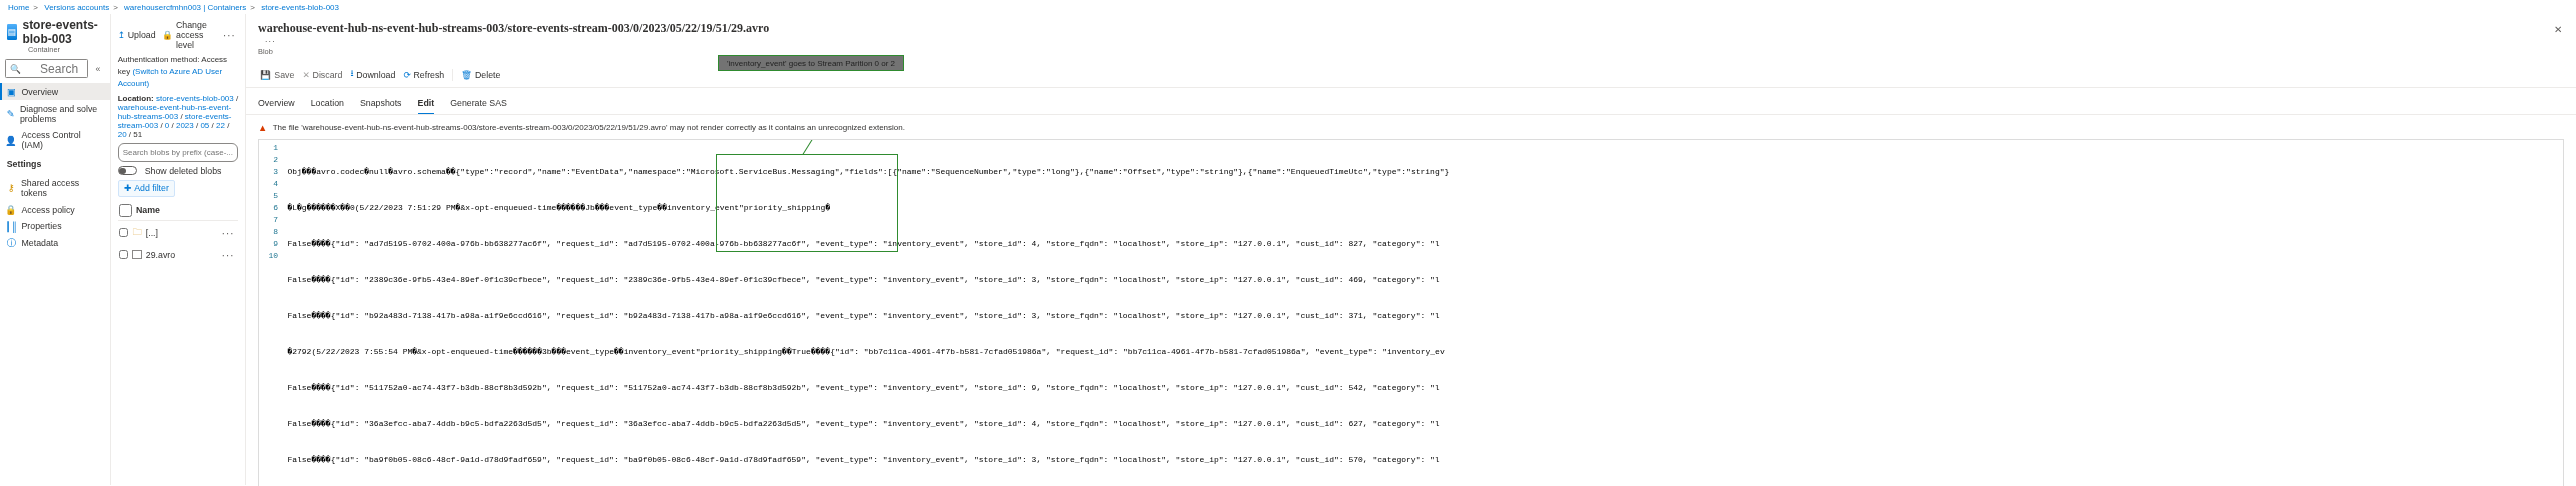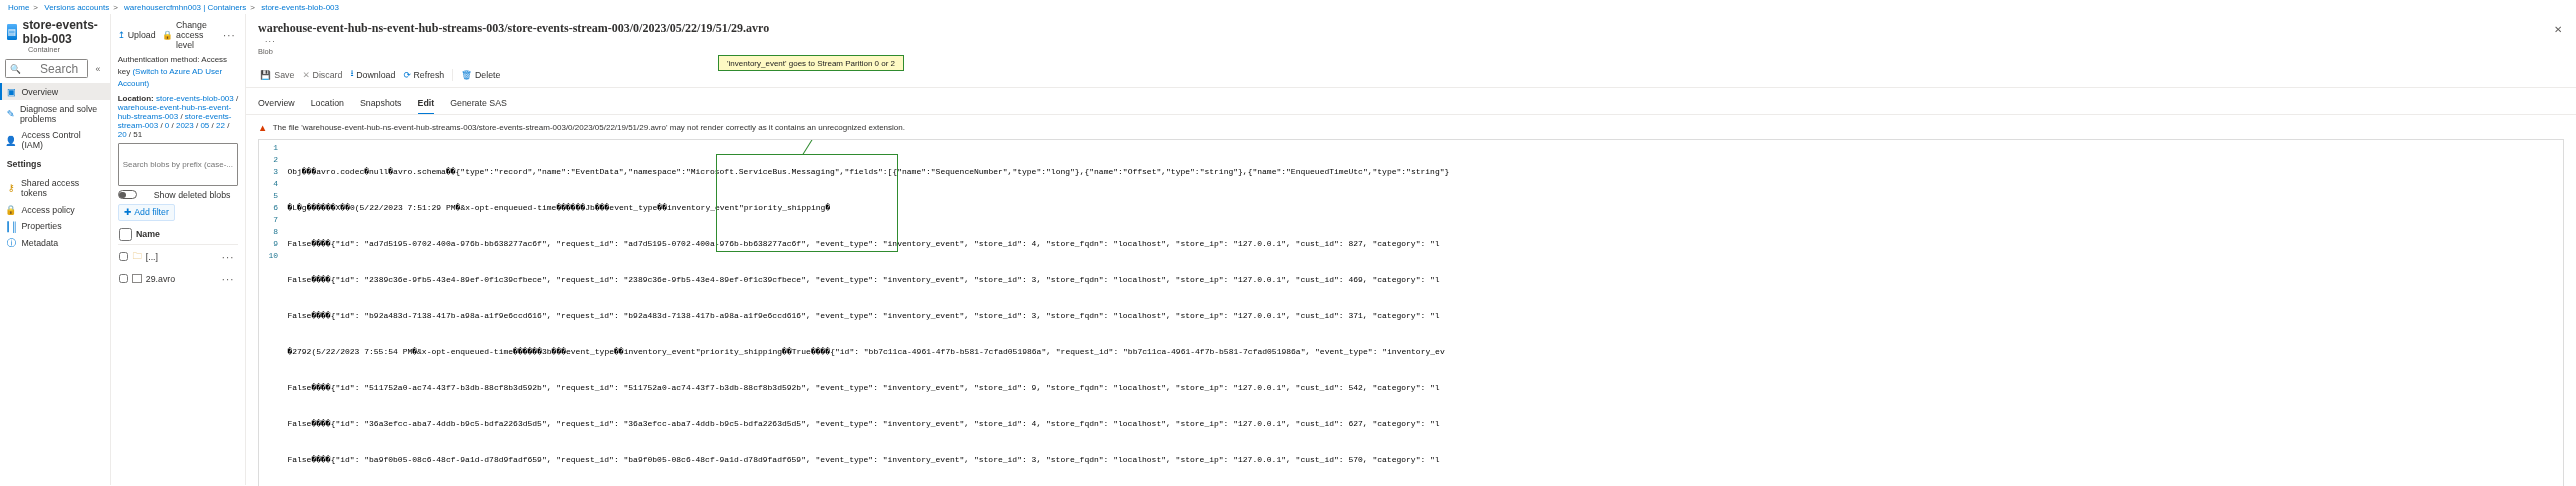--- a/index.html
+++ b/index.html
@@ -43,44 +43,44 @@
   .blob-col { width: 135px; border-right:0.7px solid #edebe9; padding: 5.4px 6.7px; display:flex; flex-direction:column; gap:4px; font-size:8.8px; }
   .blob-toolbar { display:flex; align-items:center; gap:6.7px; color:#323130; }
   .tb-btn { display:flex; align-items:center; gap:2.7px; cursor:pointer; color:#323130; font-size:8.8px; }
   .tb-btn .ico { color:#0078d4; font-size:8.8px; }
   .ellipsis { cursor:pointer; font-size:10.8px; letter-spacing:0.7px; padding:0 2.7px; color:#605e5c;}
   .auth { font-size:8px; line-height:1.5; }
   .auth b { font-weight:400; }
   .auth a { color:#0078d4; text-decoration:none; cursor:pointer; }
   .loc { font-size:8px; }
   .loc a { color:#0078d4; text-decoration:none; cursor:pointer; }
-  .prefix-box { border:0.7px solid #8a8886; border-radius:1px; padding:16px 4px; display:flex; align-items:center; }
+  .prefix-box { border:0.7px solid #8a8886; border-radius:6px; padding:4px 4px; display:flex; align-items:center; }
   .prefix-box input { border:none; outline:none; width:100%; font-size:8px; }
-  .toggle-row { display:flex; align-items:center; gap:17px; font-size:8.8px; }
+  .toggle-row { display:flex; align-items:center; gap:8px; font-size:8.8px; }
   .toggle { width:19px; height:9.4px; border:0.7px solid #605e5c; border-radius:5.4px; position:relative; background:#fff; }
   .toggle::after { content:""; position:absolute; top:0.7px; left:0.7px; width:6.7px; height:6.7px; border-radius:50%; background:#605e5c; }
   .add-filter { color:#0078d4; border:0.7px solid #cfe4fa; background:#f3f9fd; border-radius:2px; padding:2.7px 5.4px; font-size:8.8px; cursor:pointer; display:inline-flex; align-items:center; gap:2.7px; width:fit-content; }
   .list-head { border-bottom:0.7px solid #edebe9; padding:2.7px 0; text-align:left; font-size:8.8px; color:#323130; font-weight:600; }
   .list-row { display:flex; align-items:center; gap:4px; padding:4px 1.3px; }
   .list-row input[type=checkbox]{ width:9.4px; height:9.4px; }
   .file-ico { color:#dba339; font-size:9.4px; }
   .doc-ico { width:9.4px; height:9.4px; display:inline-block; background:#fff; border:0.7px solid #8a8886; position:relative; }
   
   .detail-col { flex:1; display:flex; flex-direction:column; min-width:0; }
   .detail-head { padding: 6.7px 12px 0; position:relative; }
   .detail-title { font-size:12px; font-weight:600; white-space:nowrap; overflow:hidden; text-overflow:ellipsis; padding-right:27px;font-family:Liberation Serif, serif; }
   .detail-sub { font-size:7.4px; color:#605e5c; margin-top:1.3px; }
   .close-x { position:absolute; right:13.5px; top:9.4px; font-size:10px; cursor:pointer; color:#605e5c; }
   .det-toolbar { display:flex; align-items:center; gap:2.7px; padding: 6.7px 12px 4px; border-bottom:0.7px solid #edebe9; margin-top:2.7px; position:relative; }
   .det-btn { display:flex; align-items:center; gap:2.7px; padding: 1.3px 2.7px; cursor:pointer; color:#605e5c; font-size:8.8px; }
   .det-btn.enabled { color:#323130; }
   .det-btn .ico { color:#0078d4; }
   .det-btn.disabled .ico { color:#a19f9d; }
   .vdiv { width:0.7px; height:12px; background:#edebe9; margin:0 2.7px; }
-  .callout { position:absolute; left:472px; top:-4px; border:1px solid #2f8b2f; background:#fef9c3; padding:2.7px 8px; font-size:8px; color:#222; }
+  .callout { position:absolute; left:472px; top:-4px; border:1px solid #2f8b2f; background:#737373; padding:2.7px 8px; font-size:8px; color:#222; }
   .det-tabs { display:flex; gap:16px; padding: 5.4px 12px 0; border-bottom:0.7px solid #edebe9; font-size:8.8px; }
   .det-tab { padding:4px 0 5.4px; cursor:pointer; }
   .det-tab.active { border-bottom:1.3px solid #0078d4; font-weight:600; }
   .warn-bar { display:flex; align-items:center; gap:5.4px; padding:6.7px 12px; font-size:8px; color:#323130; }
   .warn-ico { color:#d83b01; font-size:9.4px; }
   .editor { display:flex; margin: 0 12px; border:0.7px solid #dcdcdc; font-family: Consolas,"Courier New",monospace; font-size:8px; position:relative; background:#fff; }
   .gutter { background:#fff; color:#237893; text-align:right; padding:2px 5.4px 2px 9.4px; user-select:none; line-height:12px; }
   .gutter div { height:12px; }
   .code { padding:2px 0; white-space:pre; line-height:12px; overflow:hidden; flex:1; position:relative; }
   .code-line { height:12px; padding-left:4px; color:#000; }

